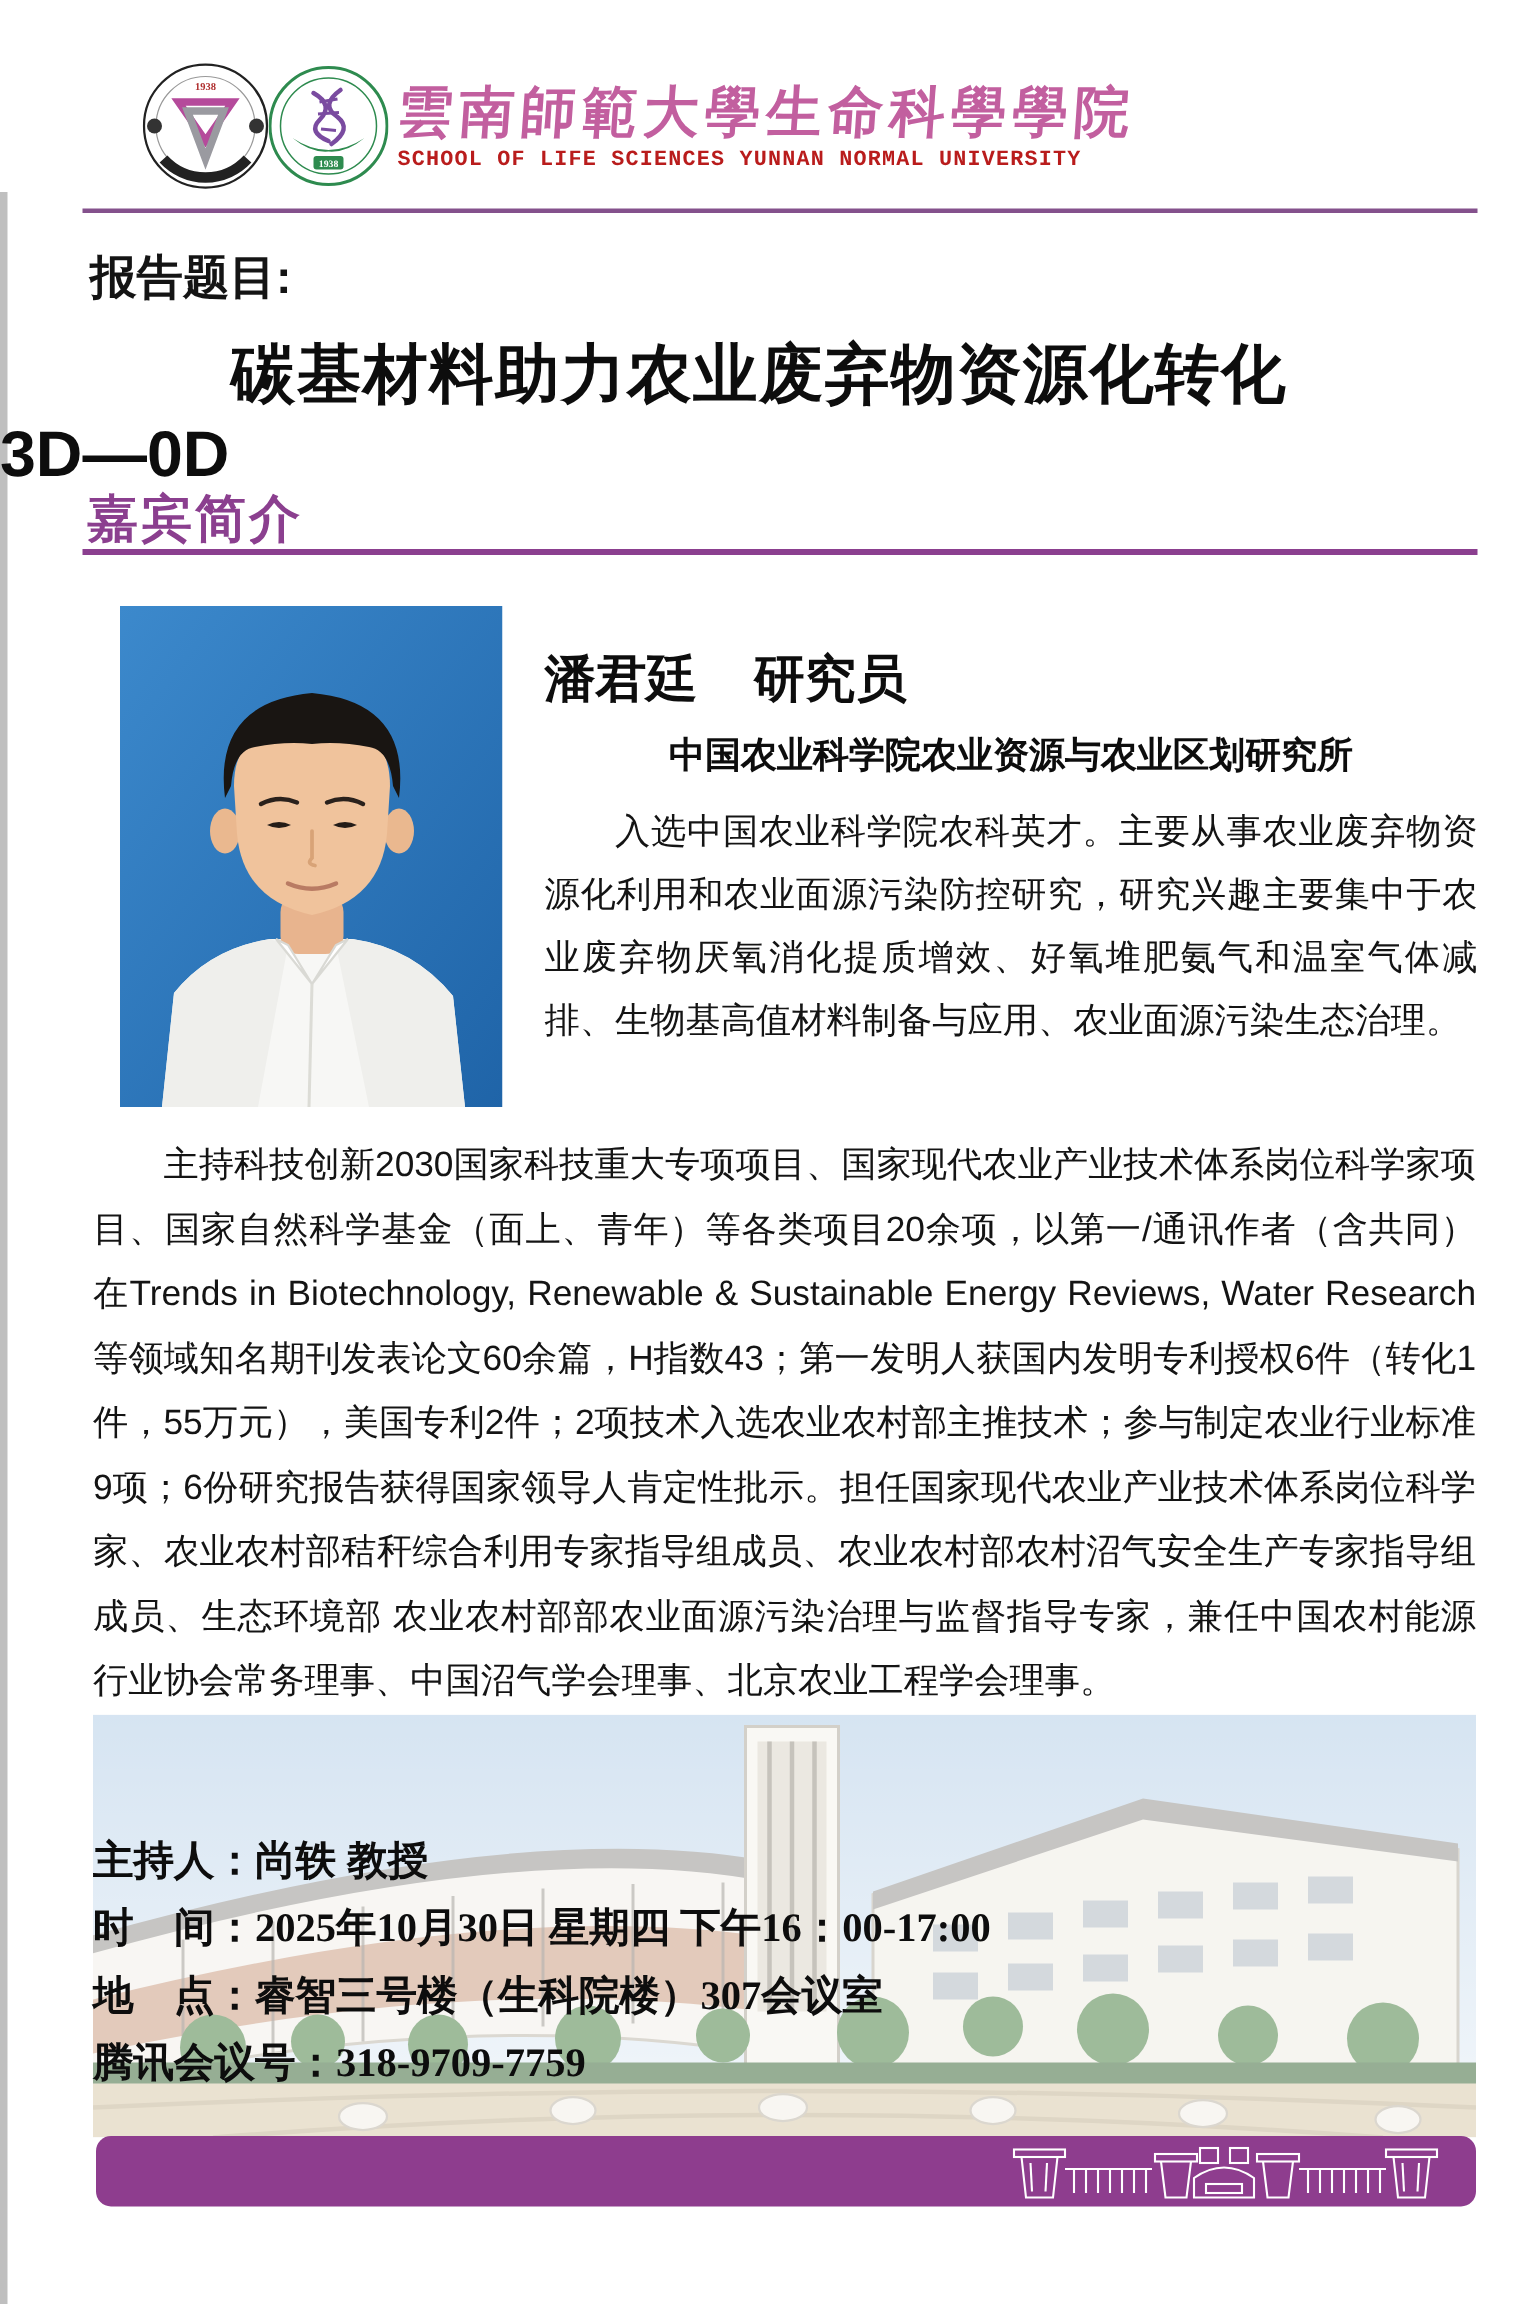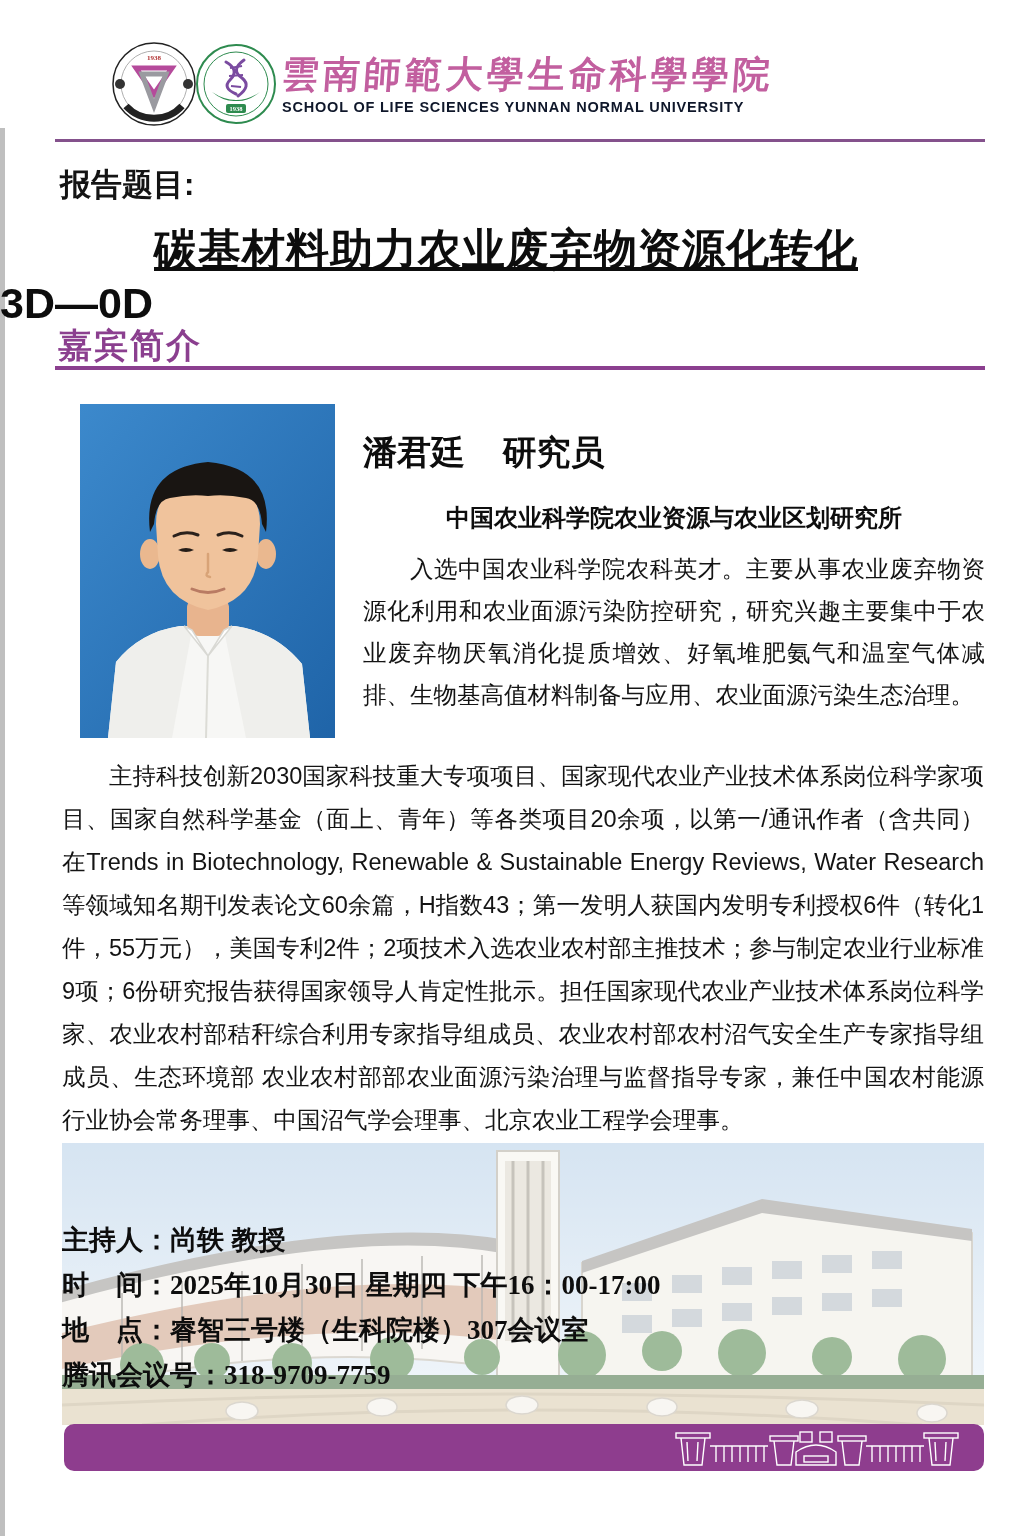--- a/index.html
+++ b/index.html
@@ -5,55 +5,55 @@
   * { margin:0; padding:0; box-sizing:border-box; }
   html,body { width:1024px; height:1536px; background:#ffffff;
     font-family:"Liberation Sans", sans-serif; color:#111; overflow:hidden; }
   .page { position:relative; width:1024px; height:1536px; background:#ffffff; }
 
   
   .page-edge { position:absolute; left:0; top:128px; width:5px; height:1408px;
     background:#bfbfbf; }
 
   
-  .header { position:absolute; left:112px; top:32px; height:104px;
+  .header { position:absolute; left:95px; top:32px; height:104px;
     display:flex; align-items:center; }
   .logo { flex:0 0 auto; border-radius:50%; position:relative; }
   .logo svg { display:block; }
   .header-text { margin-left:6px; }
   .school-zh { font-size:37px; font-weight:bold; color:#c25f9f;
     letter-spacing:4px; transform:skewX(-4deg); line-height:1.15;
     font-family:"DejaVu Serif", serif; }
-  .school-en { margin-top:3px; font-size:14.5px; font-weight:bold; color:#0f172a;
-    letter-spacing:0.8px; font-family:Liberation Sans, sans-serif; }
+  .school-en { margin-top:3px; font-size:14.5px; font-weight:bold; color:#b91c1c;
+    letter-spacing:0.8px; font-family:Liberation Mono, monospace; }
 
   .rule-top { position:absolute; left:55px; top:139px; width:930px; height:3px;
     background:#84518c; }
 
   
   .report-label { position:absolute; left:60px; top:164px;
     font-size:31px; font-weight:bold; color:#141414; }
   .title-1 { position:absolute; left:0; top:221px; width:1012px;
     text-align:center; font-size:43px; font-weight:900; color:#0d0d0d;
-    letter-spacing:1px;text-decoration:underline; }
+    letter-spacing:1px; }
   .title-2 { position:absolute; left:0; top:279px; width:1024px;
     text-align:left; font-size:43px; font-weight:900; color:#0d0d0d; }
   .guest-heading { position:absolute; left:58px; top:323px;
     font-size:34px; font-weight:900; color:#8b3f8f; letter-spacing:2px; }
   .rule-guest { position:absolute; left:55px; top:366px; width:930px; height:4px;
     background:#8b3f8f; }
 
   
   .portrait { position:absolute; left:80px; top:404px; width:255px; height:334px; }
   .portrait svg { display:block; width:100%; height:100%; }
 
   .profile-col { position:absolute; left:363px; top:430px; width:622px; }
   .name-row { font-size:34px; font-weight:900; color:#0d0d0d; }
   .name-row .guest-title { margin-left:28px; }
-  .affiliation { margin-top:26px; text-align:center; font-size:24px;
+  .affiliation { margin-top:11px; text-align:center; font-size:24px;
     font-weight:900; color:#0d0d0d; }
   .bio { margin-top:14px; font-size:23.5px; line-height:42px; color:#141414;
     text-align:justify; text-indent:2em; }
 
   
   .achievements { position:absolute; left:62px; top:755px; width:922px;
     font-size:23.5px; line-height:43px; color:#141414; text-align:justify;
     text-indent:2em; z-index:3; }
 
   

